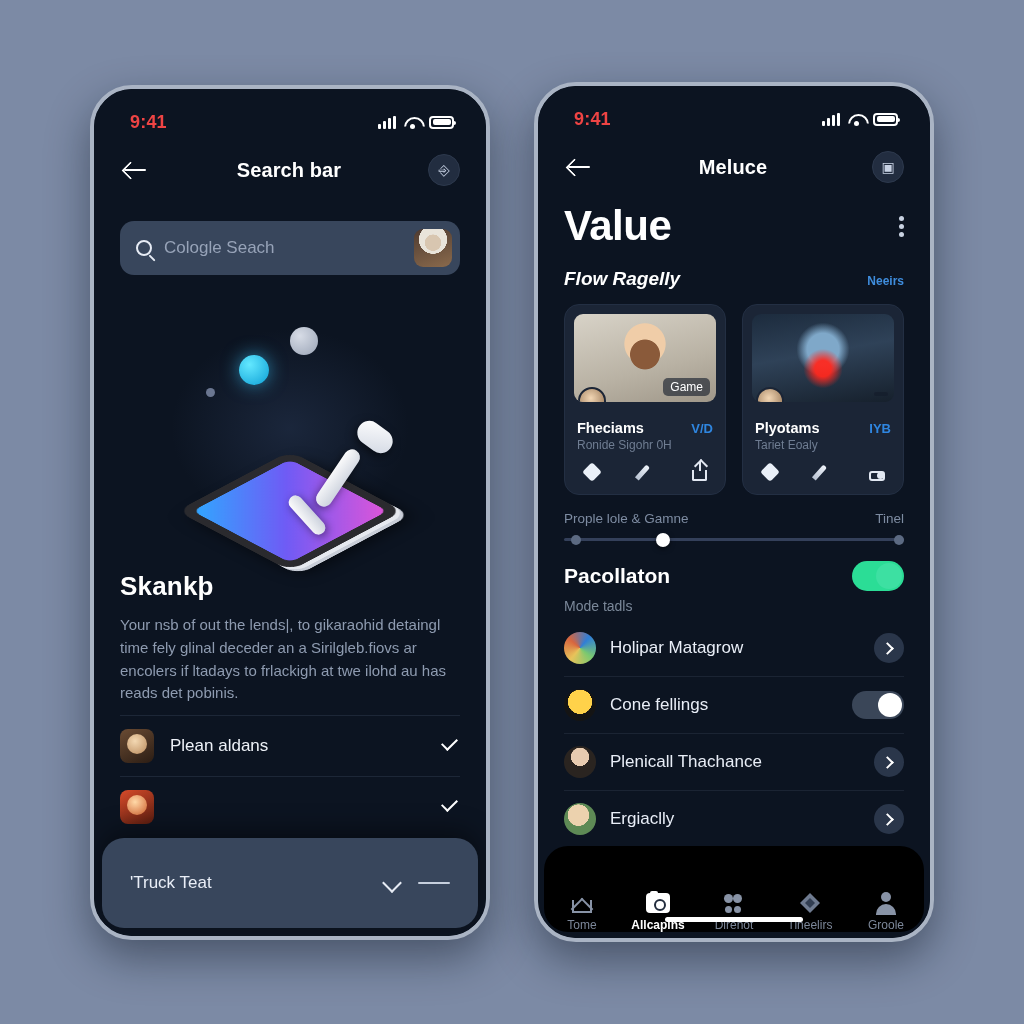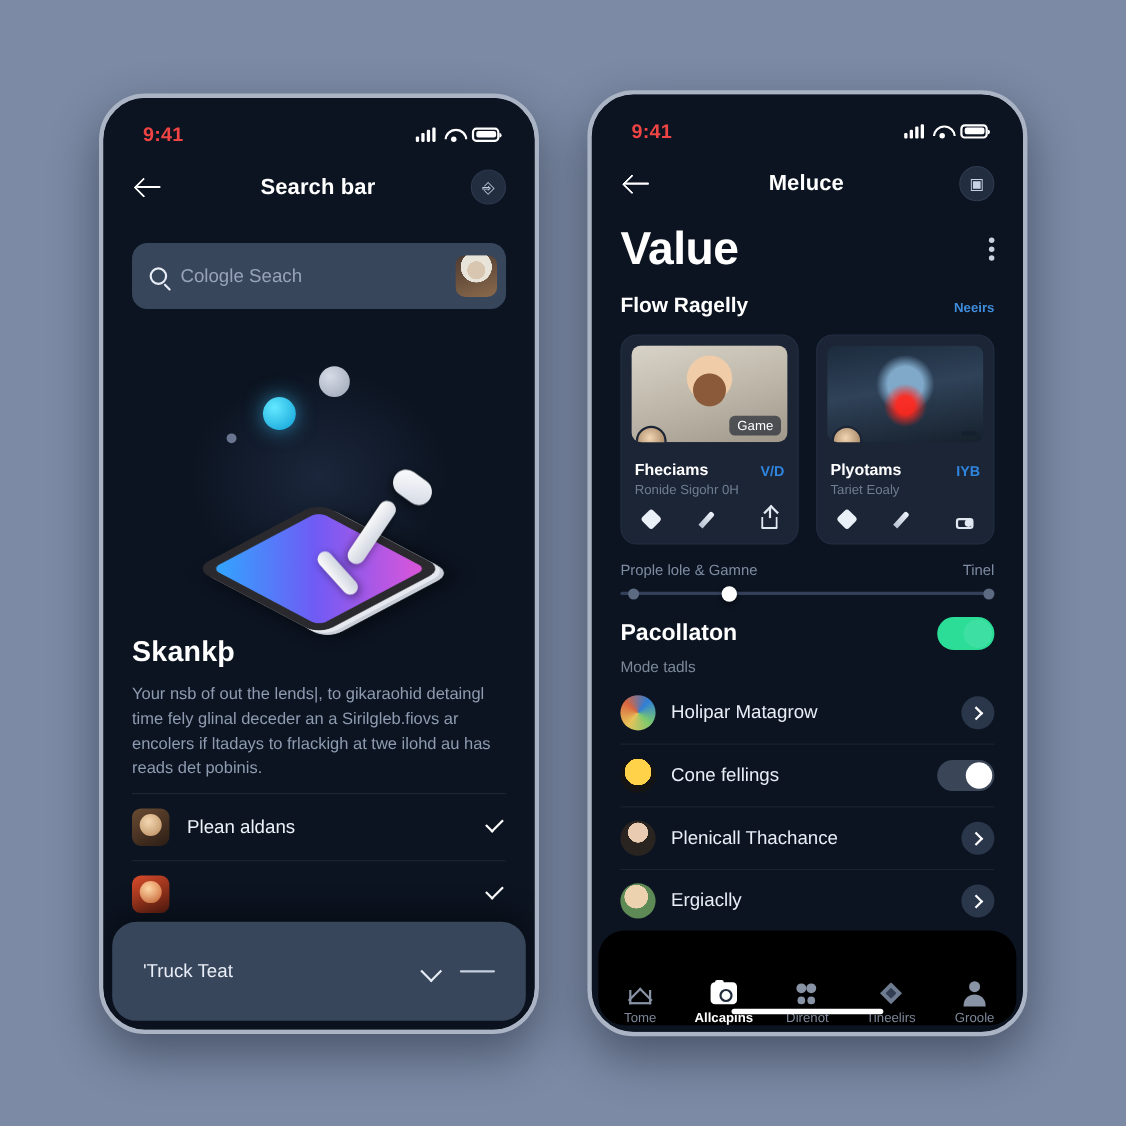--- a/index.html
+++ b/index.html
@@ -89,21 +89,21 @@
   .appbar-action {
     width:32px;height:32px;border-radius:50%;
     background:#222d40; display:flex;align-items:center;justify-content:center;
     color:#c8d2e4; font-size:14px; flex:0 0 auto; cursor:pointer;
     border:1px solid #2d394d;
   }
 
   
   .search-wrap { padding: 22px 26px 0; }
   .searchbar {
-    height: 60px; border-radius: 14px; background:#38465c;
+    height: 54px; border-radius: 14px; background:#38465c;
     display:flex; align-items:center; padding: 0 8px 0 16px; gap:12px;
   }
   .mag {
     width:16px;height:16px;border:2.2px solid #e7ecf5;border-radius:50%;
     position:relative; flex:0 0 auto;
   }
   .mag::after{
     content:"";position:absolute;right:-6px;bottom:-5px;width:8px;height:2.2px;
     background:#e7ecf5;transform:rotate(45deg);border-radius:2px;
   }
@@ -215,21 +215,21 @@
     display:flex;align-items:center;padding: 6px 26px 0;
   }
   .big-title{flex:1;color:#fff;font-size:42px;font-weight:800;letter-spacing:-.5px;}
   .kebab{width:5px;flex:0 0 auto;cursor:pointer;}
   .kebab i{display:block;width:5px;height:5px;border-radius:50%;background:#c9d2e1;margin:3px 0;}
 
   .sec-head{
     display:flex;align-items:baseline;justify-content:space-between;
     padding: 18px 26px 0;
   }
-  .sec-title{color:#fff;font-size:19px;font-weight:600;}
+  .sec-title{color:#fff;font-size:19px;font-weight:600;font-style:italic;}
   .sec-link{color:#3f8ddd;font-size:12px;font-weight:600;cursor:pointer;}
 
   .cards{display:flex;gap:16px;padding:14px 26px 0;}
   .card{
     flex:1;background:#1b2536;border-radius:15px;padding:9px;
     border:1px solid #232f43;
   }
   .card-media{
     height:88px;border-radius:9px;position:relative;overflow:hidden;
   }

